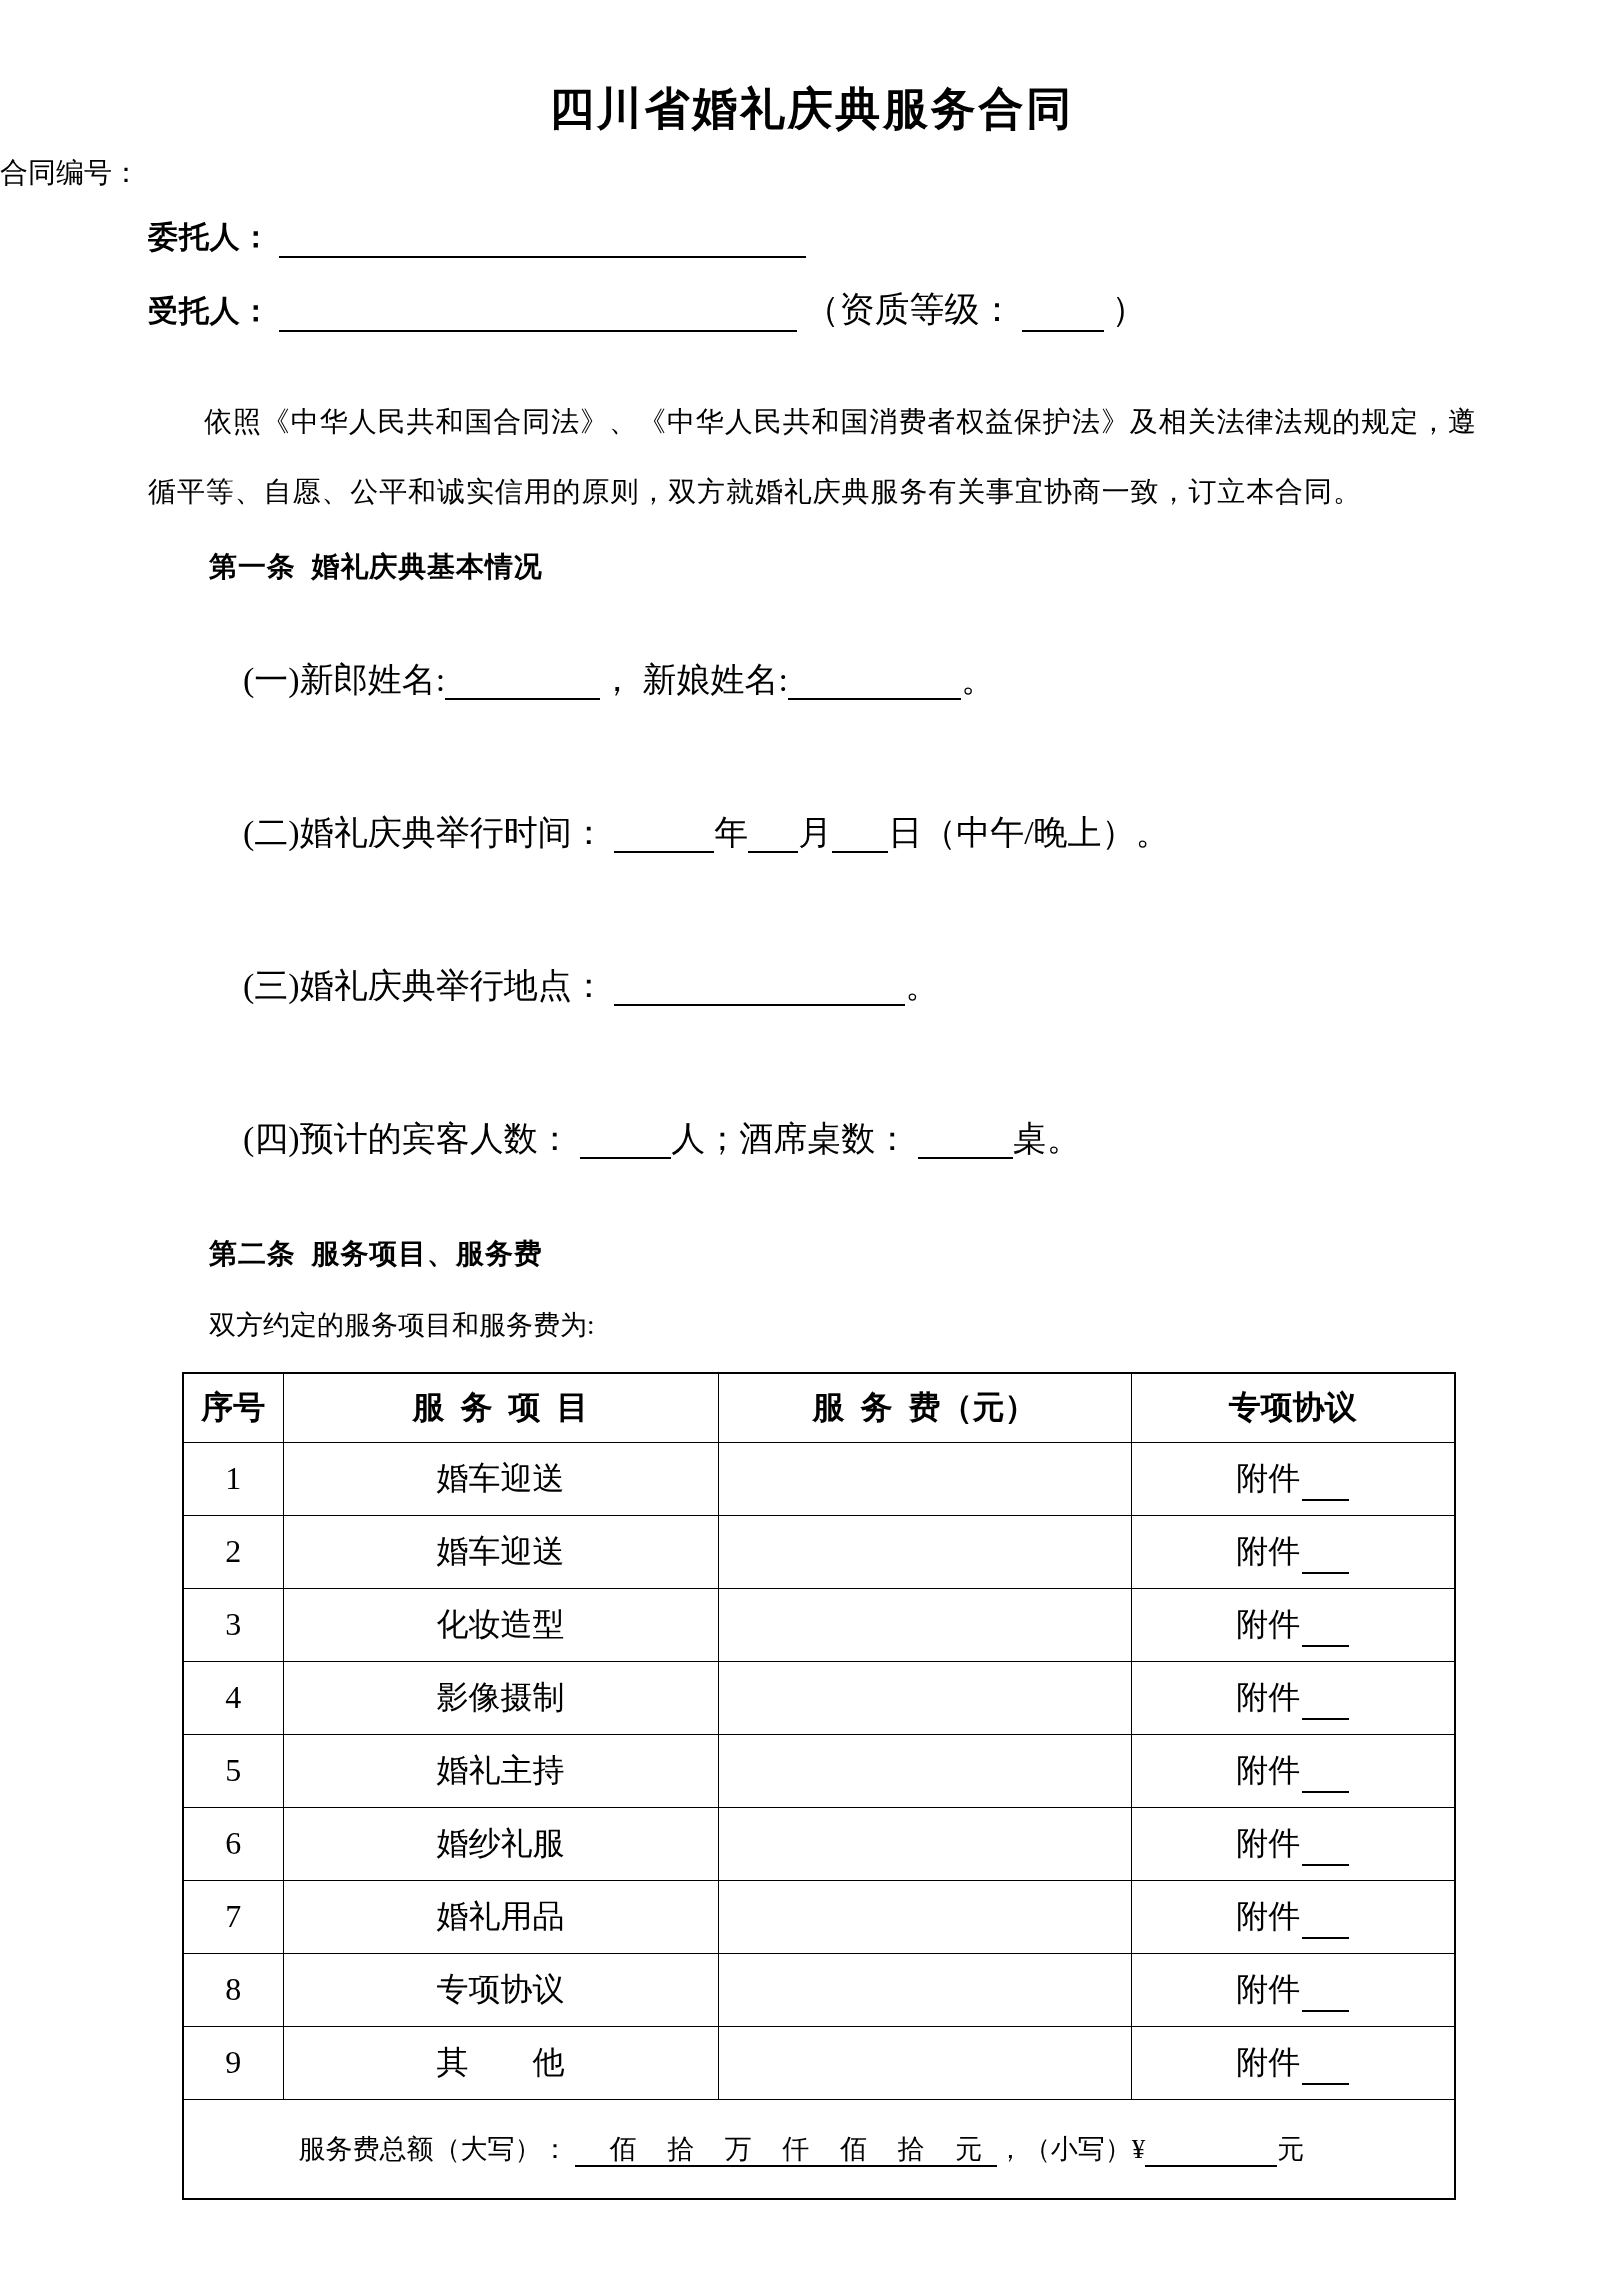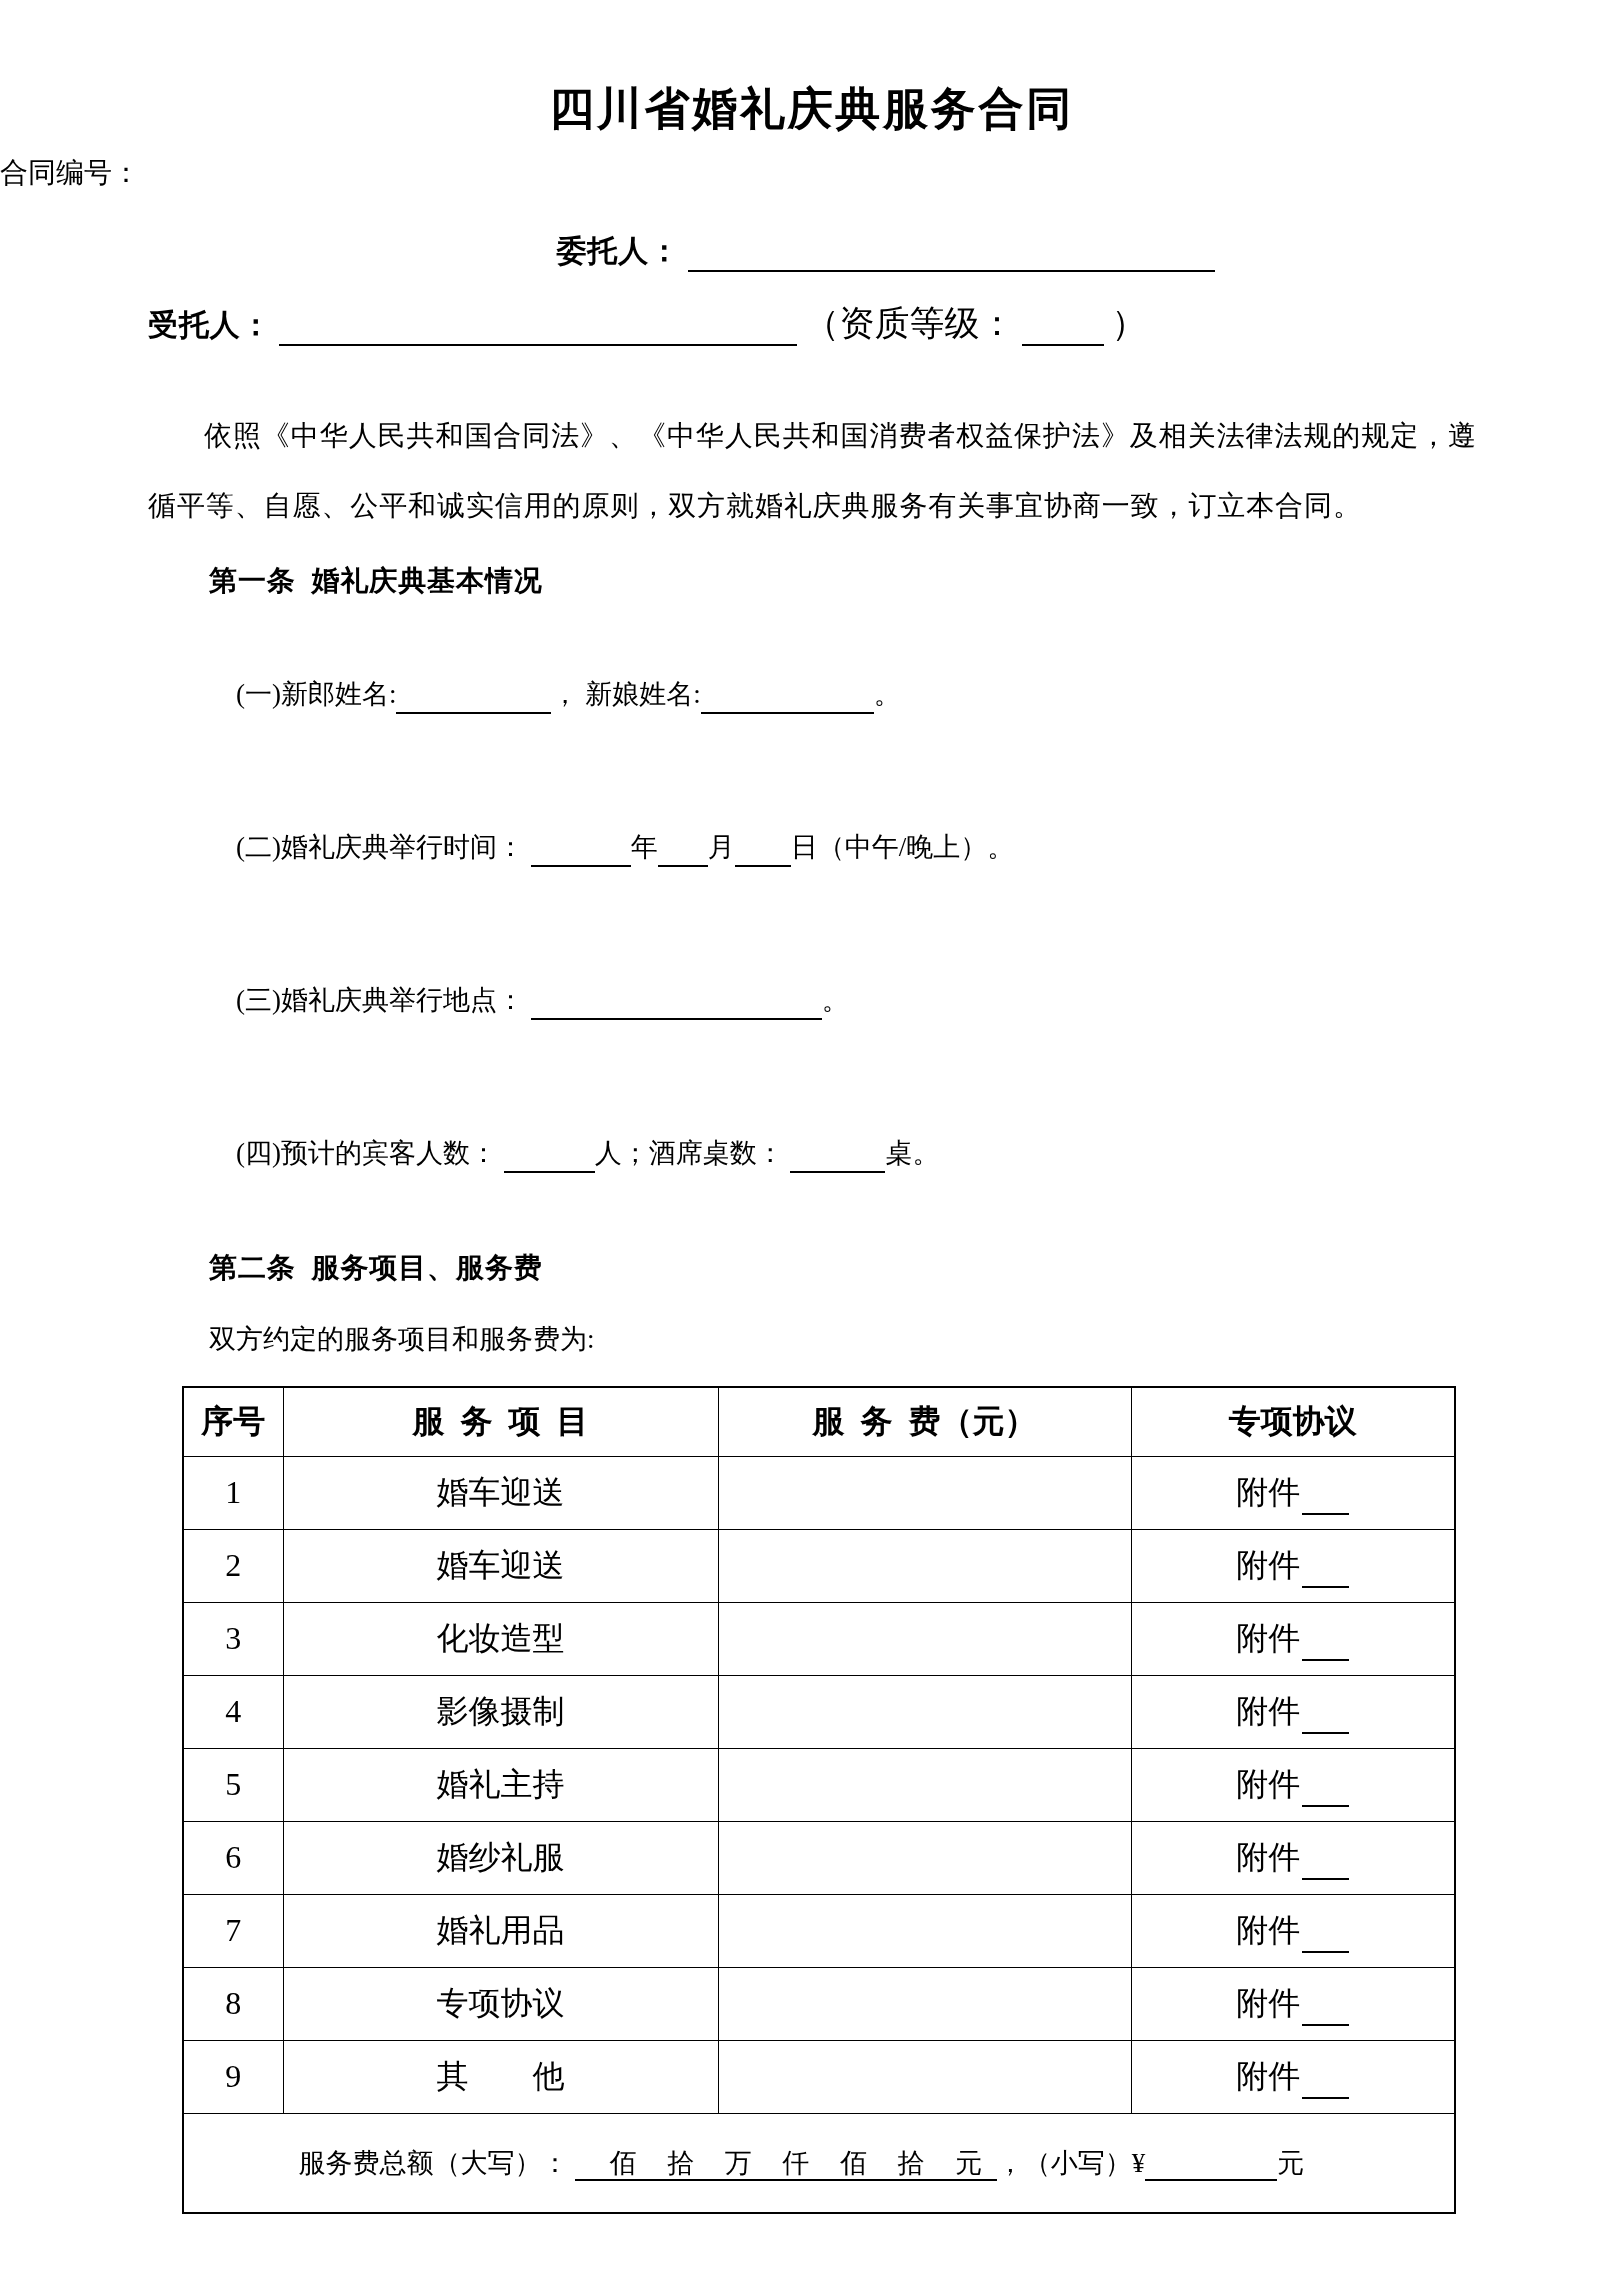--- a/index.html
+++ b/index.html
@@ -14,21 +14,21 @@
   .doc-title {
     margin-top:82px; text-align:center;
     font-size:45px; font-weight:bold; letter-spacing:2.7px; line-height:55px;
   }
   .contract-no {
     margin-top:20px; 
     font-size:28px; line-height:31px;
   }
 
   .party-line { margin-left:148px; font-size:30px; line-height:42px; }
-  .party-line.client  { margin-top:42px;text-align:center; }
+  .party-line.client  { margin-top:28px; }
   .party-line.trustee { margin-top:31px; }
   .party-label { font-weight:bold; letter-spacing:0.9px; }
   .qual { font-size:35px; font-weight:normal; }
 
   .blank {
     display:inline-block; height:1.05em;
     border-bottom:2.7px solid #000; vertical-align:bottom;
   }
   .w580{width:527px;} .w570{width:518px;} .w90{width:82px;}
   .w170{width:155px;} .w190{width:173px;}
@@ -43,21 +43,21 @@
 
   .sec-heading {
     margin-left:209px; font-size:28px; font-weight:bold;
     line-height:40px; white-space:pre; letter-spacing:0.9px;
   }
   .sec-heading.a1 { margin-top:20px; }
   .sec-heading.a2 { margin-top:35px; }
 
   .item-line {
     margin-left:209px; margin-top:33px;
-    font-size:27px; line-height:40px; white-space:pre;
+    font-size:34px; line-height:40px; white-space:pre;
   }
   .lead-line {
     margin-left:209px; margin-top:31px;
     font-size:27px; line-height:40px;
   }
 
   table.svc {
     margin:27px 0 0 182px;
     border-collapse:collapse; table-layout:fixed; width:1271px;
     border:2.7px solid #000;

